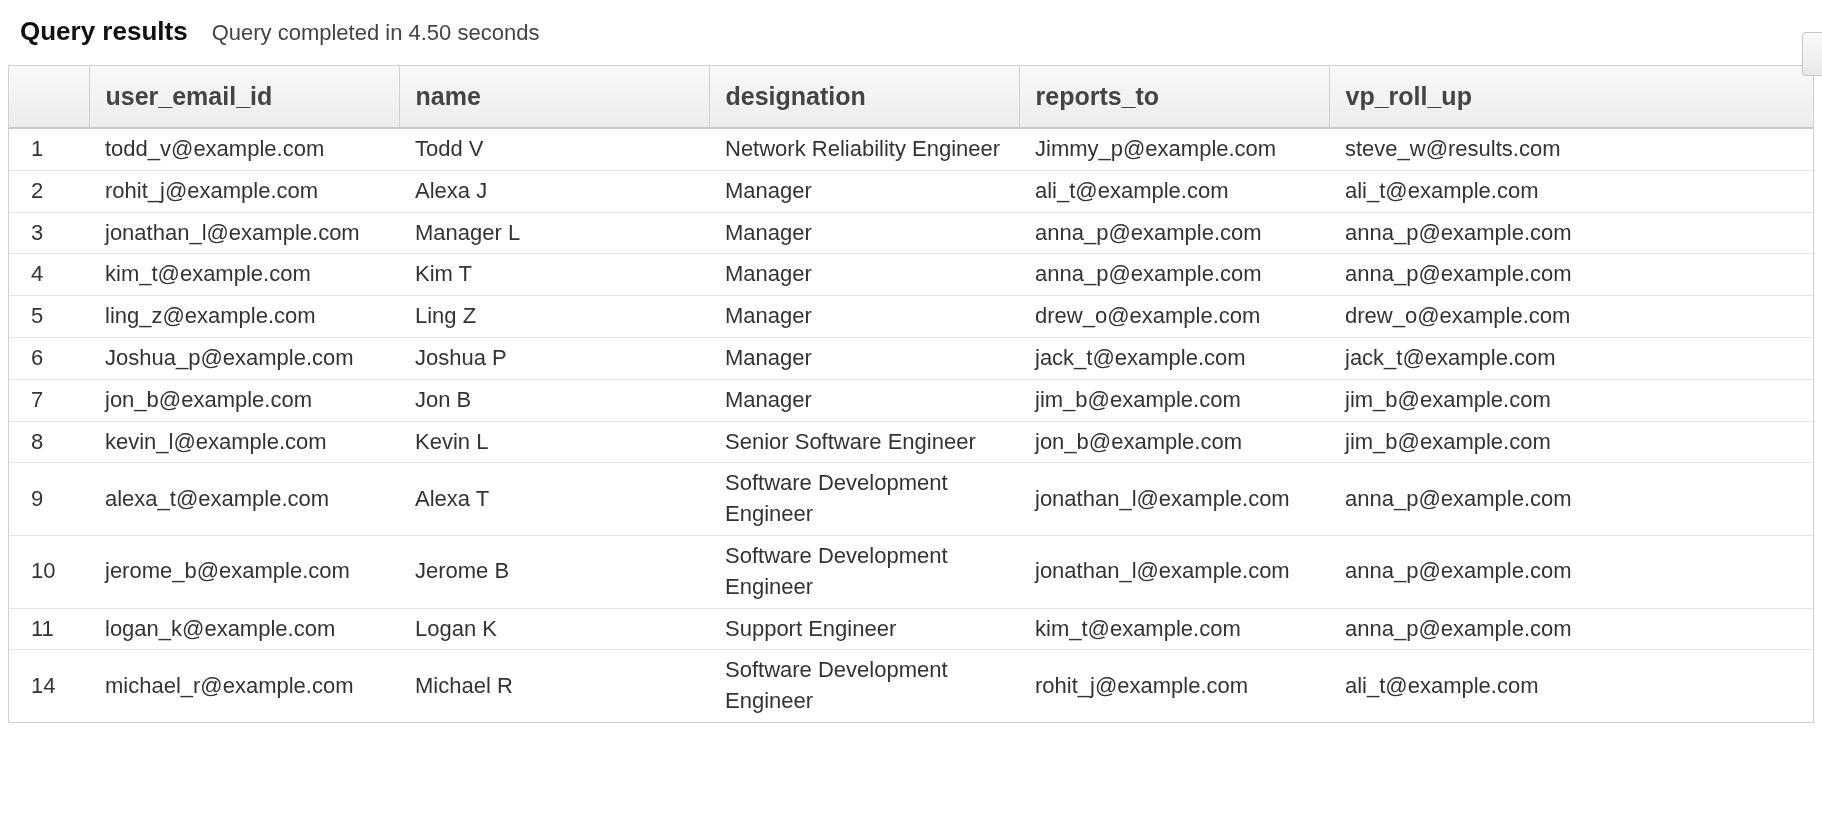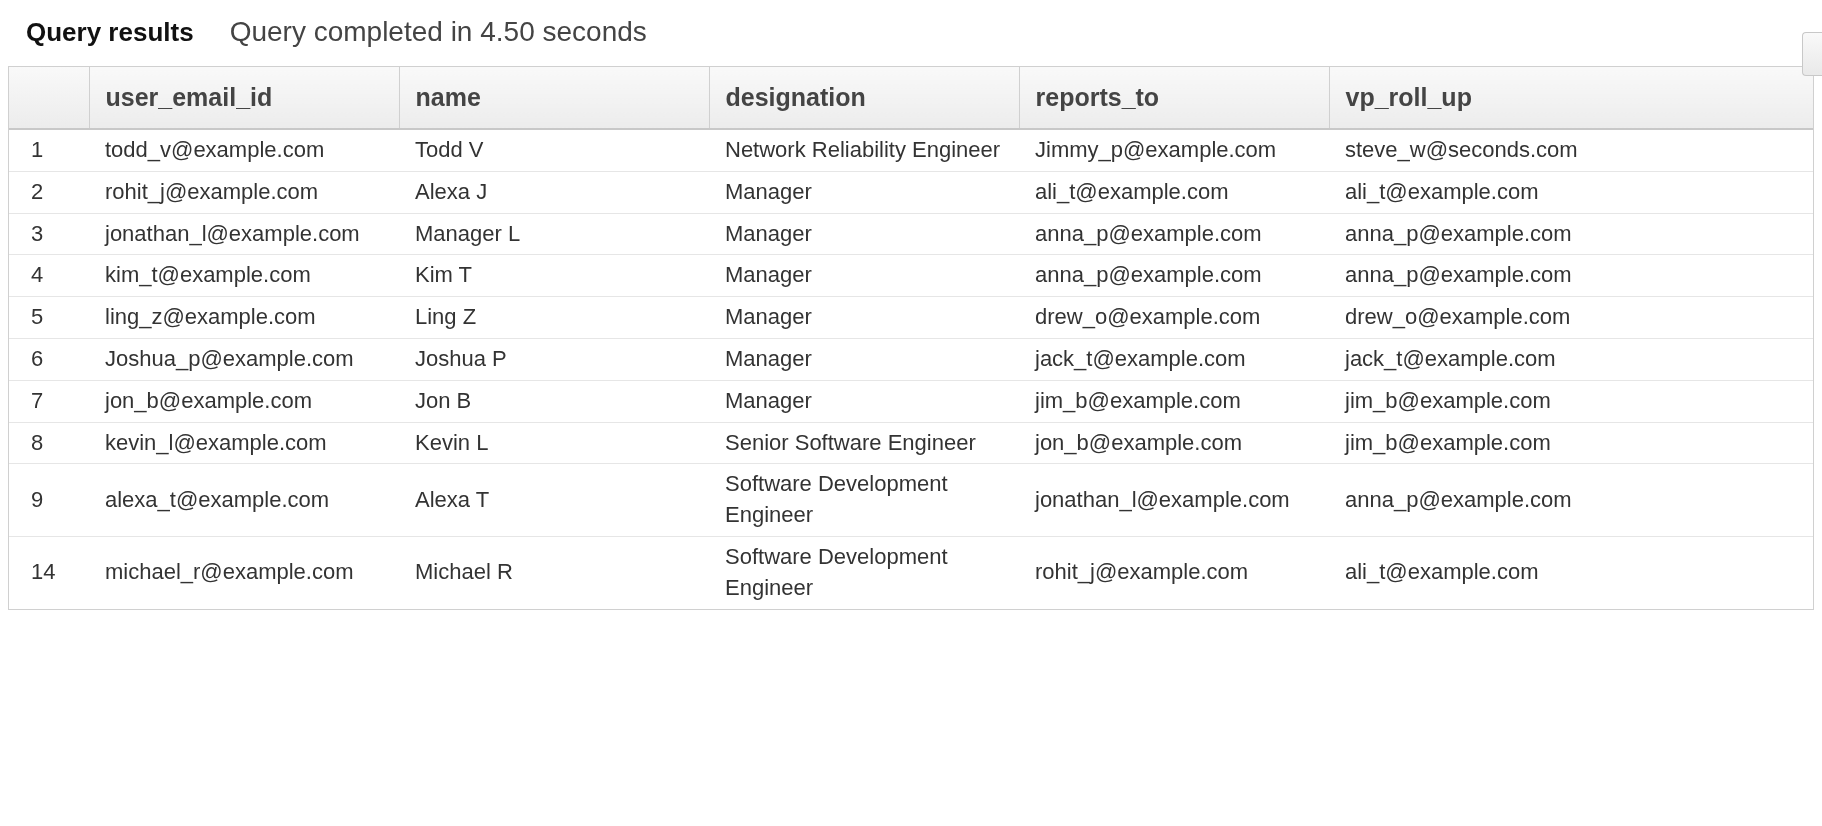--- a/index.html
+++ b/index.html
@@ -8,33 +8,32 @@
     padding: 0;
     font-family: -apple-system, BlinkMacSystemFont, "Segoe UI", Helvetica, Arial, sans-serif;
     background: #ffffff;
     color: #222;
     font-size: 21px;
     width: 1822px;
   }
   .header-row {
     display: flex;
     align-items: baseline;
-    padding: 16px 8px 18px 26px;
+    padding: 16px 8px 18px 20px;
     gap: 24px;
   }
   .title {
     font-size: 26px;
     font-weight: 700;
     color: #111;
   }
   .subtitle {
-    font-size: 28px;
+    font-size: 22px;
     font-weight: 400;
     color: #444;
-    margin-left: 12px;
   }
   .table-wrap {
     margin: 0 8px;
     border: 1px solid #d0d0d0;
   }
   table {
     width: 100%;
     border-collapse: collapse;
     table-layout: fixed;
   }
@@ -112,21 +111,21 @@
         <th>vp_roll_up</th>
       </tr>
     </thead>
     <tbody id="tbody">
         <tr>
           <td class="idx">1</td>
           <td>todd_v@example.com</td>
           <td>Todd V</td>
           <td>Network Reliability Engineer</td>
           <td>Jimmy_p@example.com</td>
-          <td>steve_w@seconds.com</td>
+          <td>steve_w@results.com</td>
         </tr>
         <tr>
           <td class="idx">2</td>
           <td>rohit_j@example.com</td>
           <td>Alexa J</td>
           <td>Manager</td>
           <td>ali_t@example.com</td>
           <td>ali_t@example.com</td>
         </tr>
         <tr>
@@ -179,20 +178,36 @@
         </tr>
         <tr>
           <td class="idx">9</td>
           <td>alexa_t@example.com</td>
           <td>Alexa T</td>
           <td>Software Development Engineer</td>
           <td>jonathan_l@example.com</td>
           <td>anna_p@example.com</td>
         </tr>
         <tr>
+          <td class="idx">10</td>
+          <td>jerome_b@example.com</td>
+          <td>Jerome B</td>
+          <td>Software Development Engineer</td>
+          <td>jonathan_l@example.com</td>
+          <td>anna_p@example.com</td>
+        </tr>
+        <tr>
+          <td class="idx">11</td>
+          <td>logan_k@example.com</td>
+          <td>Logan K</td>
+          <td>Support Engineer</td>
+          <td>kim_t@example.com</td>
+          <td>anna_p@example.com</td>
+        </tr>
+        <tr>
           <td class="idx">14</td>
           <td>michael_r@example.com</td>
           <td>Michael R</td>
           <td>Software Development Engineer</td>
           <td>rohit_j@example.com</td>
           <td>ali_t@example.com</td>
         </tr>
       </tbody>
   </table>
 </div>

